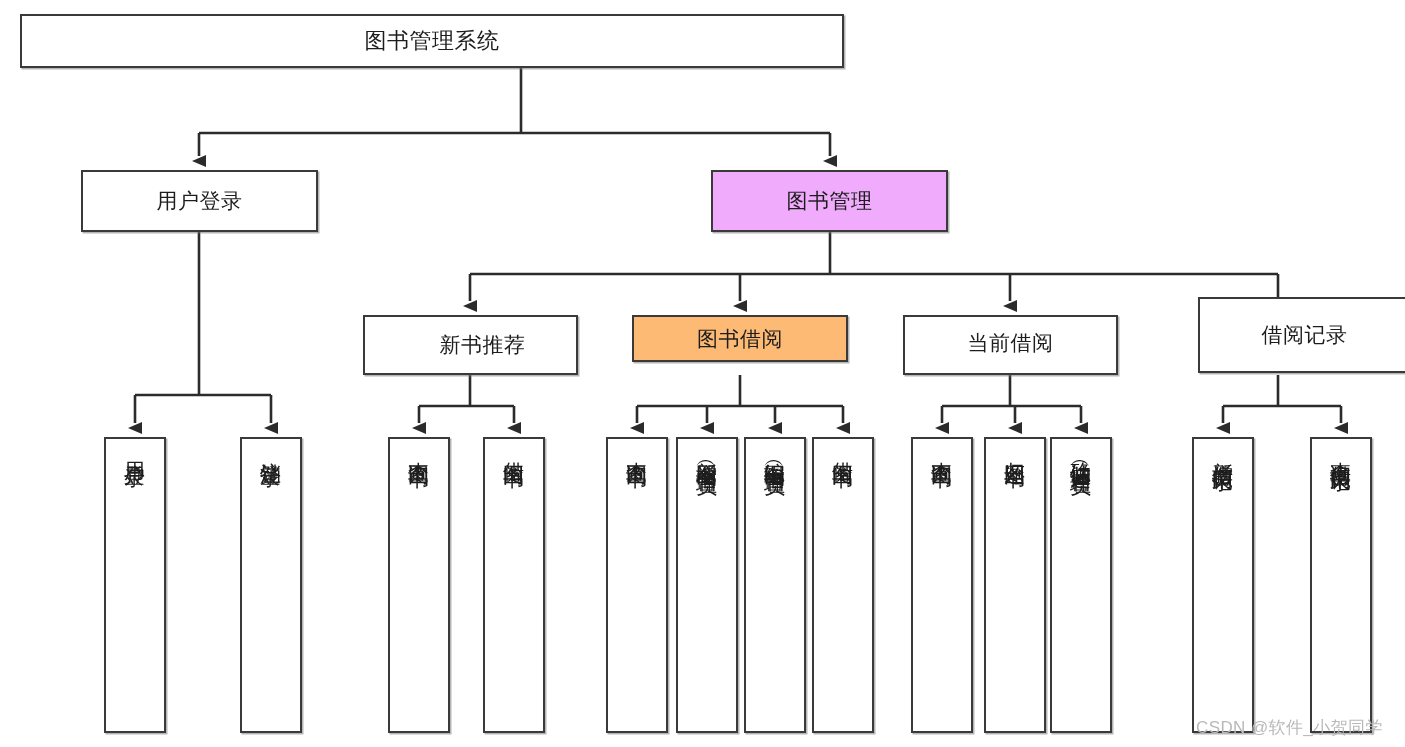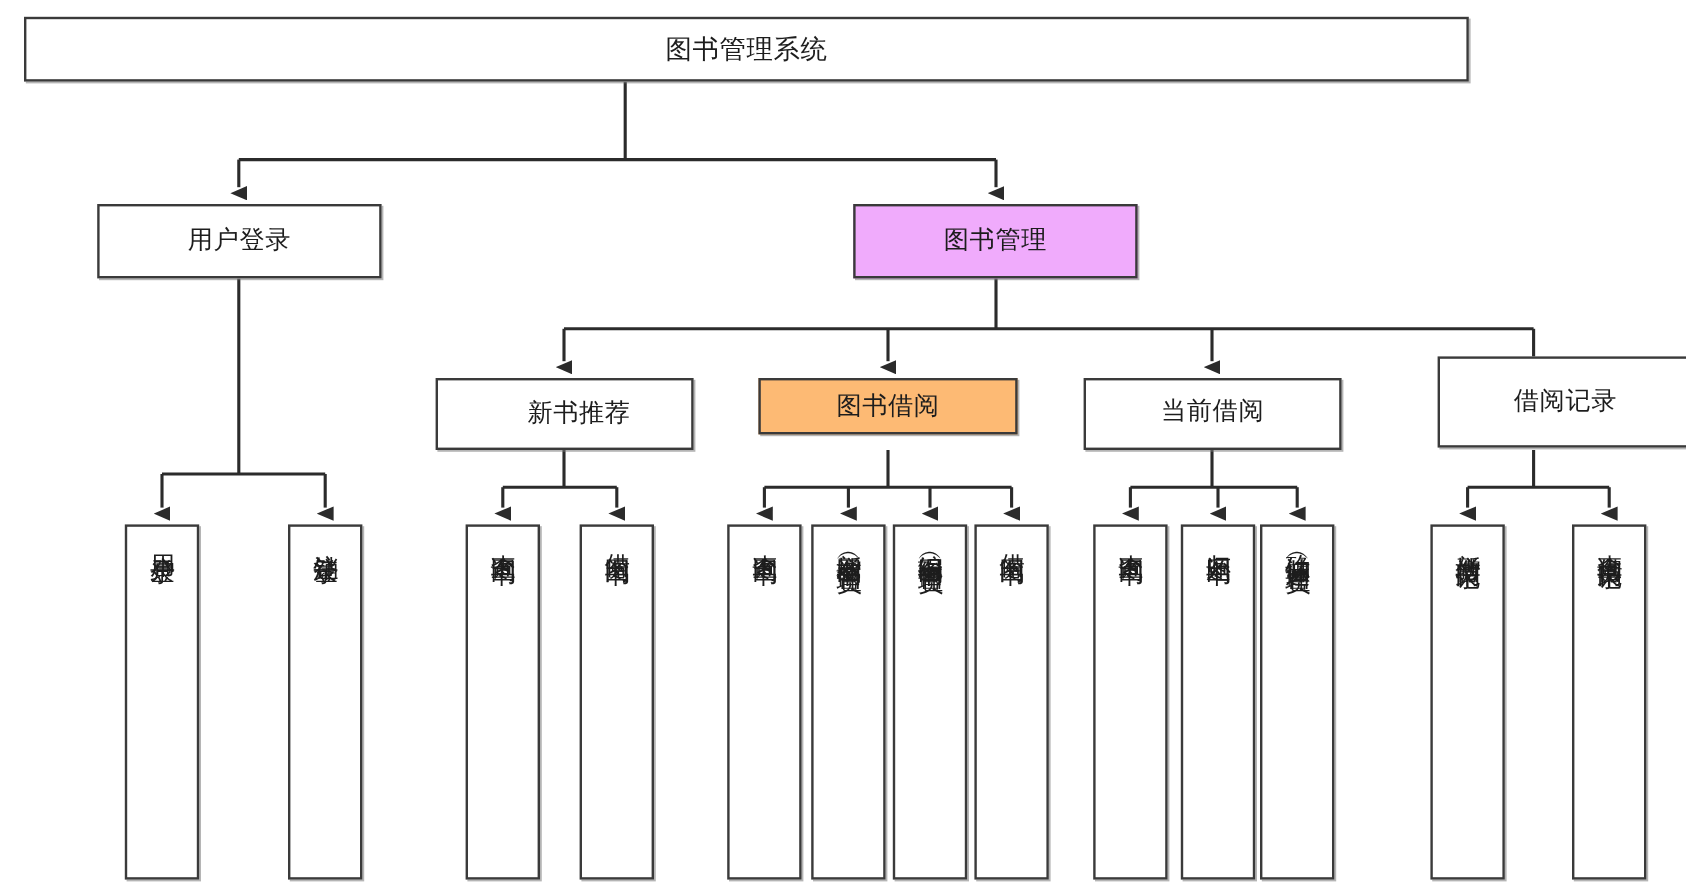--- a/index.html
+++ b/index.html
@@ -118,21 +118,21 @@
       <path d="M1015,406 L1015,423" marker-end="url(#arrow)"></path>
       <path d="M1081,406 L1081,423" marker-end="url(#arrow)"></path>
 
       <path d="M1278,375 L1278,406"></path>
       <path d="M1223,406 L1341,406"></path>
       <path d="M1223,406 L1223,423" marker-end="url(#arrow)"></path>
       <path d="M1341,406 L1341,423" marker-end="url(#arrow)"></path>
     </g>
   </svg>
 
-  <div class="node horizontal root" style="left: 20px; top: 14px; width: 1204px; height: 54px; border-color: rgb(58, 58, 58); background: rgb(255, 255, 255);">
+  <div class="node horizontal root" style="left: 20px; top: 14px; width: 824px; height: 54px; border-color: rgb(58, 58, 58); background: rgb(255, 255, 255);">
     <span class="label">图书管理系统</span>
   </div>
 
   <div>
     <div class="node horizontal" style="left: 81px; top: 170px; width: 237px; height: 62px; border-color: rgb(58, 58, 58); background: rgb(255, 255, 255);">
       <span class="label">用户登录</span>
     </div>
     <div class="node horizontal" style="left: 711px; top: 170px; width: 237px; height: 62px; border-color: rgb(58, 58, 58); background: #f0abfc;">
       <span class="label">图书管理</span>
     </div>
@@ -188,14 +188,15 @@
       <span class="label">确认归还（管理员）</span>
     </div>
     <div class="node vertical" style="left: 1192px; top: 437px; width: 62px; height: 296px; border-color: rgb(58, 58, 58); background: rgb(255, 255, 255);">
       <span class="label">新增借阅记录</span>
     </div>
     <div class="node vertical" style="left: 1310px; top: 437px; width: 62px; height: 296px; border-color: rgb(58, 58, 58); background: rgb(255, 255, 255);">
       <span class="label">查询借阅记录</span>
     </div>
   </div>
 
+  <div class="watermark" style="left: 1196px; top: 716px; color: rgb(185, 185, 185);">CSDN @软件_小贺同学</div>
 
 </div>
 
 </body></html>

